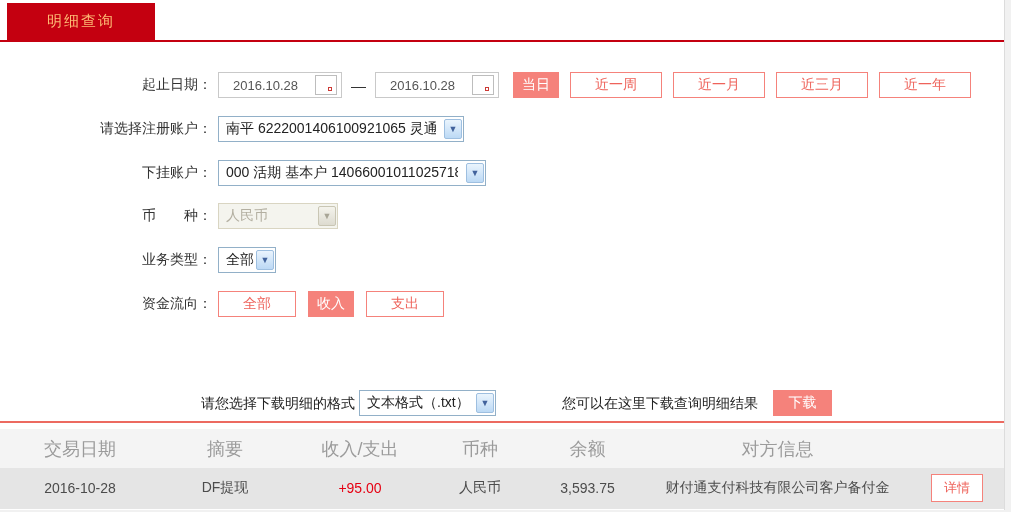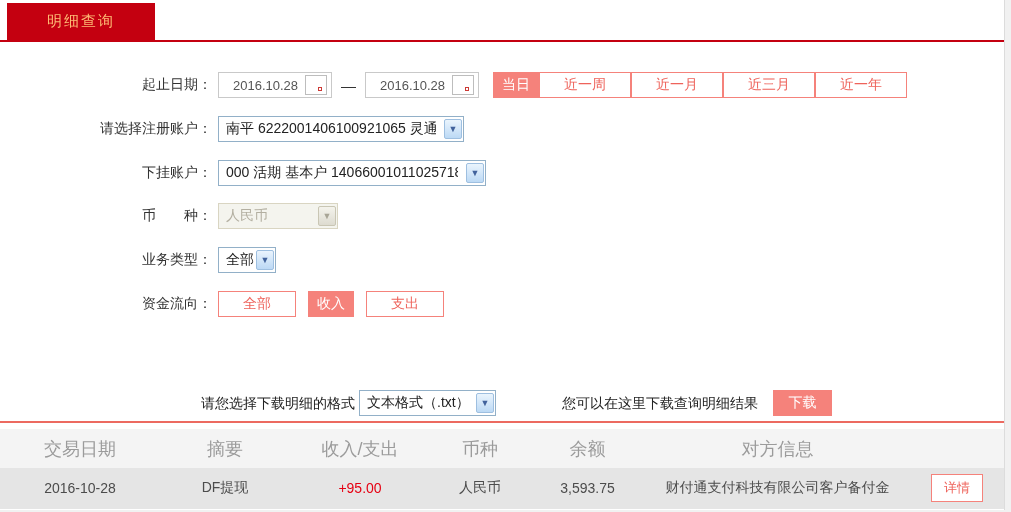--- a/index.html
+++ b/index.html
@@ -32,21 +32,21 @@
   }
   
   .form-row { position:absolute; left:0; display:flex; align-items:center; height:26px; }
   .form-label {
     width:212px; text-align:right; font-size:14px; color:#333;
     flex:none; white-space:pre;
   }
   .ctrl { margin-left:6px; }
   
   .date-input {
-    width:114px; height:26px;
+    width:124px; height:26px;
     border:1px solid #c9c9c9; background:#fff;
     display:flex; align-items:center; justify-content:space-between;
     padding:0 4px 0 14px; font-size:13px; color:#555;
     cursor:text;
   }
   .cal-icon { position:relative; width:22px; height:20px; border:1px solid #bdbdbd; background:#fff; flex:none; cursor:pointer; }
   .cal-icon .bar-blue  { height:4px; margin:1px 1px 0 1px; background:#3f84cc; }
   .cal-icon .bar-gold  { height:3px; margin:0 1px; background:#eaa417; }
   .cal-icon .grid {
     height:9px; margin:1px 1px 0 1px;
@@ -63,21 +63,21 @@
     display:inline-flex; align-items:center; justify-content:center;
     cursor:pointer;
   }
   .btn-outline {
     background:#fff; color:#ee635b; border:1px solid #f5827b;
     font-size:14px; height:26px; padding:0 24px;
     display:inline-flex; align-items:center; justify-content:center;
     cursor:pointer;
   }
   .quick-btns { display:flex; margin-left:14px; }
-  .quick-btns > * { }
+  .quick-btns > * { margin-right:11px; }
   .flow-btns { display:flex; margin-left:6px; }
   .flow-btns > * { margin-right:12px; min-width:44px; }
   
   .xp-select {
     height:26px; border:1px solid #92b0c8; background:#fff;
     display:inline-flex; align-items:center;
     padding:0 1px 0 7px; font-size:14px; color:#222;
     cursor:pointer;
   }
   .xp-select .sel-text { flex:1; white-space:nowrap; overflow:hidden; }

